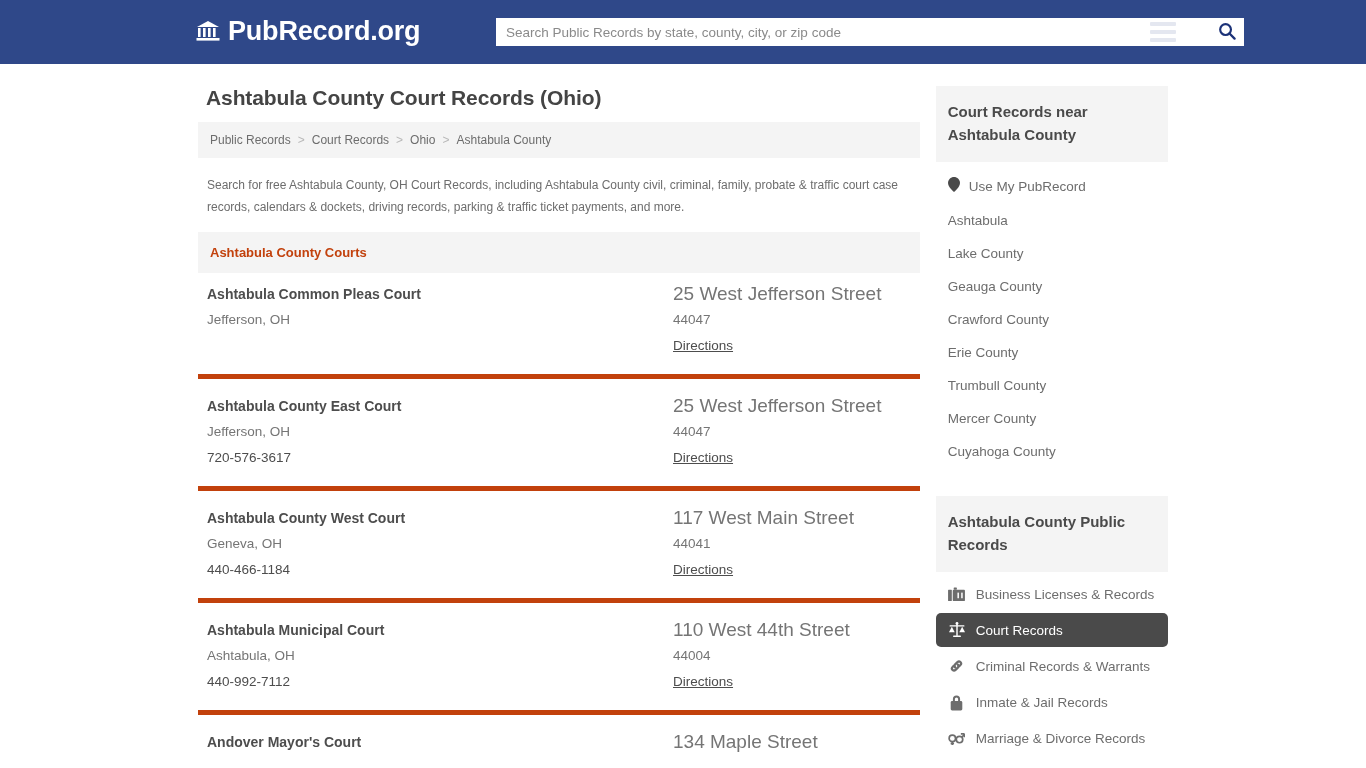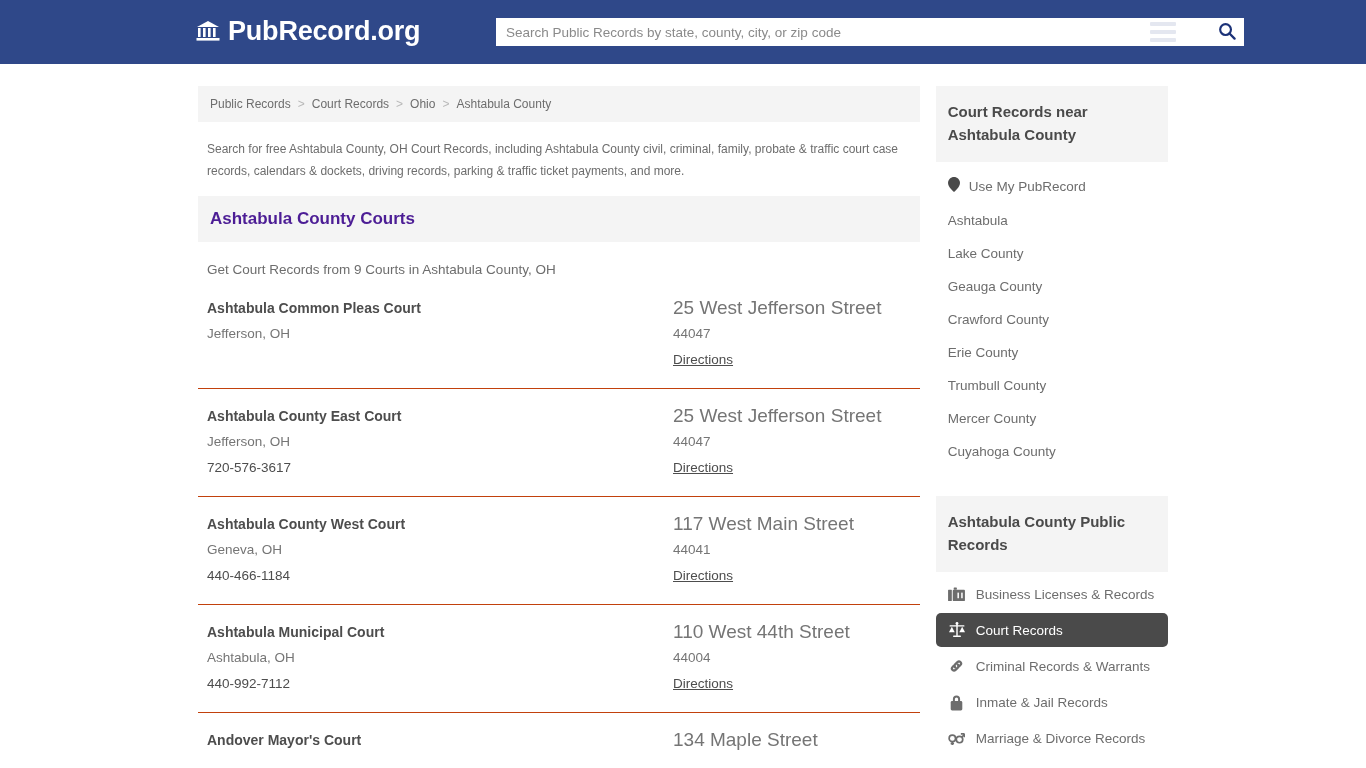--- a/index.html
+++ b/index.html
@@ -113,35 +113,35 @@
   .intro {
     font-size: 12px;
     line-height: 22px;
     color: #6d6d6d;
     padding: 16px 12px 14px 9px;
   }
 
   .section-head {
     background: #f4f4f4;
     padding: 13px 12px;
-    font-size: 17px;
+    font-size: 13px;
     font-weight: bold;
-    color: #4c1d95;
+    color: #c2410c;
   }
 
   .section-sub {
     font-size: 13.5px;
     color: #6d6d6d;
     padding: 20px 9px 10px 9px;
   }
 
   .court-row {
     display: flex;
     padding: 14px 9px 15px 9px;
-    border-top: 1px solid #c2410c;
+    border-top: 5px solid #c2410c;
   }
   .court-row:first-of-type { border-top: 0; padding-top: 8px; }
   .court-left { width: 466px; }
   .court-right { flex: 1; }
   .court-name {
     font-size: 14px;
     font-weight: bold;
     color: #4d4d4d;
     line-height: 26px;
   }
@@ -244,30 +244,30 @@
     <span></span>
     <span></span>
   </button>
 </div>
 
 <div class="page">
   <div class="wrap">
 
     <div class="main">
 
+      <h1 class="page-title">Ashtabula County Court Records (Ohio)</h1>
 
       <div class="breadcrumb">
         <a>Public Records</a><span class="sep">&gt;</span><a>Court Records</a><span class="sep">&gt;</span><a>Ohio</a><span class="sep">&gt;</span><a>Ashtabula County</a>
       </div>
 
       <p class="intro">Search for free Ashtabula County, OH Court Records, including Ashtabula County civil, criminal, family, probate &amp; traffic court case records, calendars &amp; dockets, driving records, parking &amp; traffic ticket payments, and more.</p>
 
       <div class="section-head">Ashtabula County Courts</div>
 
-      <div class="section-sub">Get Court Records from 9 Courts in Ashtabula County, OH</div>
 
       <div id="courts-list">
           <div class="court-row">
             <div class="court-left">
               <div class="court-name">Ashtabula Common Pleas Court</div>
               <div class="court-city">Jefferson, OH</div>
             </div>
             <div class="court-right"><div class="court-addr">25 West Jefferson Street</div><div class="court-zip">44047</div><span class="court-dir">Directions</span></div>
           </div>
           <div class="court-row">

